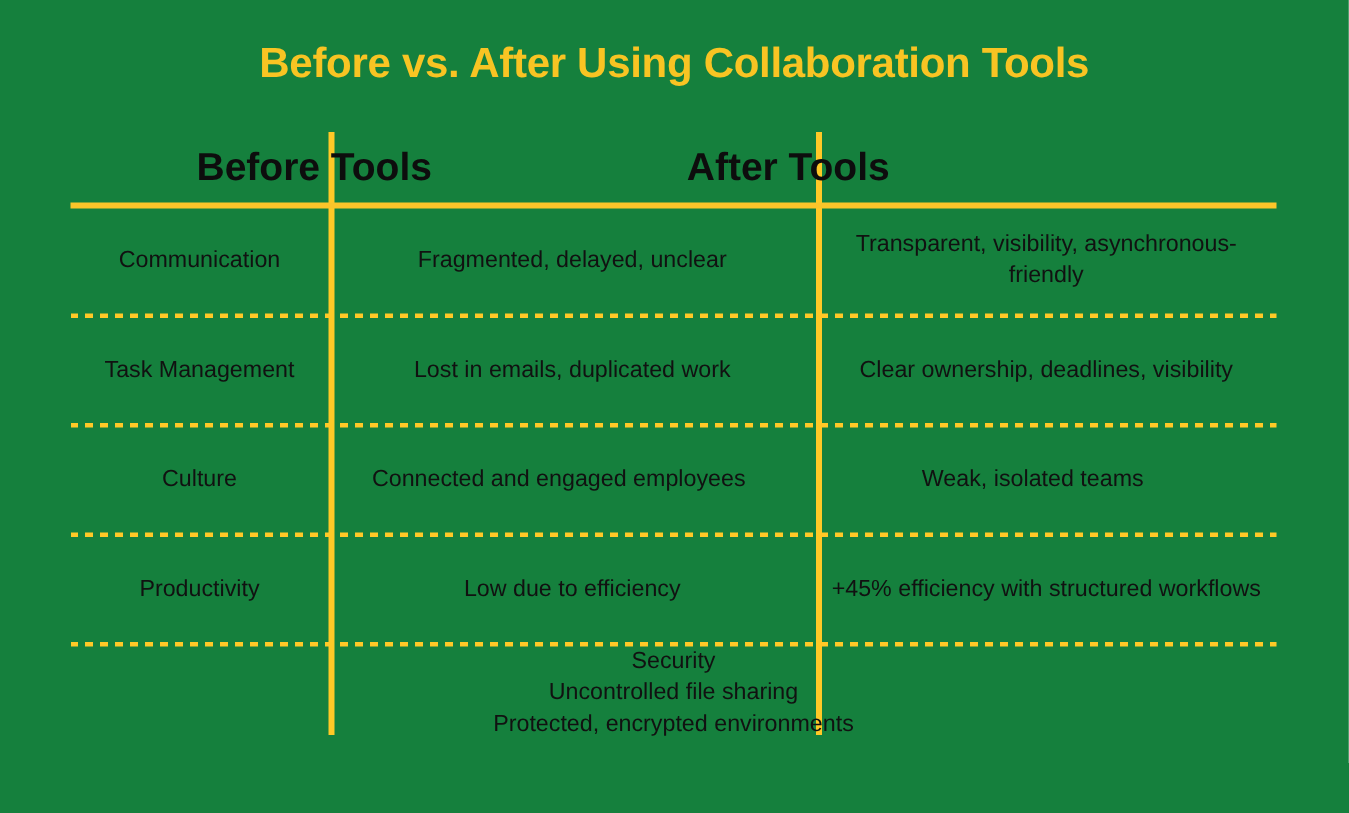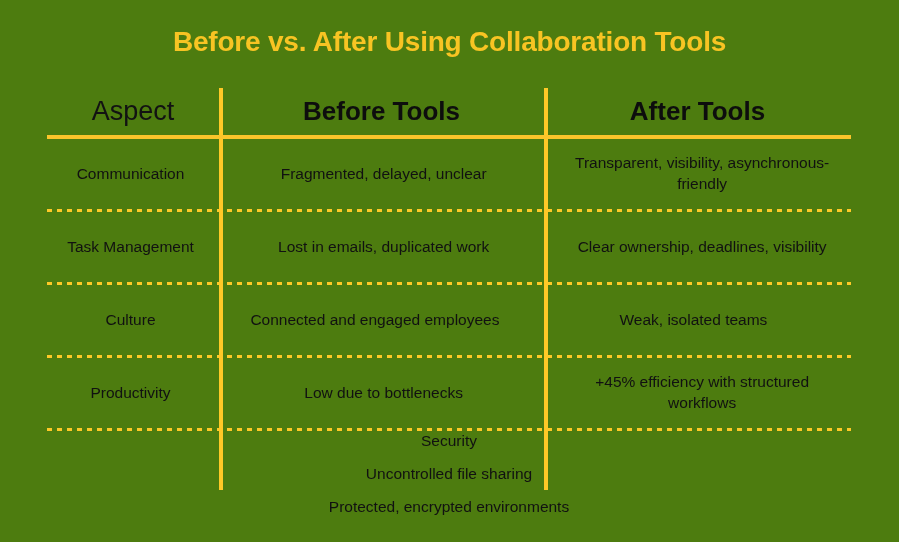--- a/index.html
+++ b/index.html
@@ -11,21 +11,21 @@
     height: 542px;
     background: #ffffff;
     font-family: "Liberation Sans", sans-serif;
     overflow: hidden;
   }
 
   .slide {
     position: relative;
     width: 899px;
     height: 542px;
-    background: #4d7c0f;
+    background: #15803d;
     box-sizing: border-box;
   }
 
   
   .title {
     position: absolute;
     top: 26px;
     left: 0;
     width: 899px;
     text-align: center;
@@ -123,21 +123,20 @@
     font-weight: 700;
     color: #0d0d0d;
   }
 
   
   .drow {
     font-size: 15.5px;
     font-weight: 400;
     color: #1a1a1a;
     line-height: 1.35;
-    gap: 12px;
   }
   .drow .cell { line-height: 1.35; }
 
   .row-1 { top: 51px;  height: 70px; }
   .row-2 { top: 124px; height: 70px; }
   .row-3 { top: 197px; height: 70px; }
   .row-4 { top: 270px; height: 70px; }
   .row-5 { top: 343px; height: 70px; flex-direction: column; }
 
   .sep-1 { top: 121px; }
@@ -159,21 +158,20 @@
     <div class="header-rule"></div>
 
     <div class="rowsep sep-1"></div>
     <div class="rowsep sep-2"></div>
     <div class="rowsep sep-3"></div>
     <div class="rowsep sep-4"></div>
 
     <div class="grid">
 
       <div class="hrow">
-        <div class="cell c-aspect hdr-aspect">Aspect</div>
         <div class="cell c-before hdr-bold">Before Tools</div>
         <div class="cell c-after hdr-bold">After Tools</div>
       </div>
 
       <div class="drow row-1">
         <div class="cell c-aspect">Communication</div>
         <div class="cell c-before">Fragmented, delayed, unclear</div>
         <div class="cell c-after">Transparent, visibility, asynchronous-friendly</div>
       </div>
 
@@ -184,21 +182,21 @@
       </div>
 
       <div class="drow row-3">
         <div class="cell c-aspect">Culture</div>
         <div class="cell c-after">Connected and engaged employees</div>
         <div class="cell c-before">Weak, isolated teams</div>
       </div>
 
       <div class="drow row-4">
         <div class="cell c-aspect">Productivity</div>
-        <div class="cell c-before">Low due to bottlenecks</div>
+        <div class="cell c-before">Low due to efficiency</div>
         <div class="cell c-after">+45% efficiency with structured workflows</div>
       </div>
 
       <div class="drow row-5">
         <div class="cell c-aspect">Security</div>
         <div class="cell c-before">Uncontrolled file sharing</div>
         <div class="cell c-after">Protected, encrypted environments</div>
       </div>
 
     </div>

